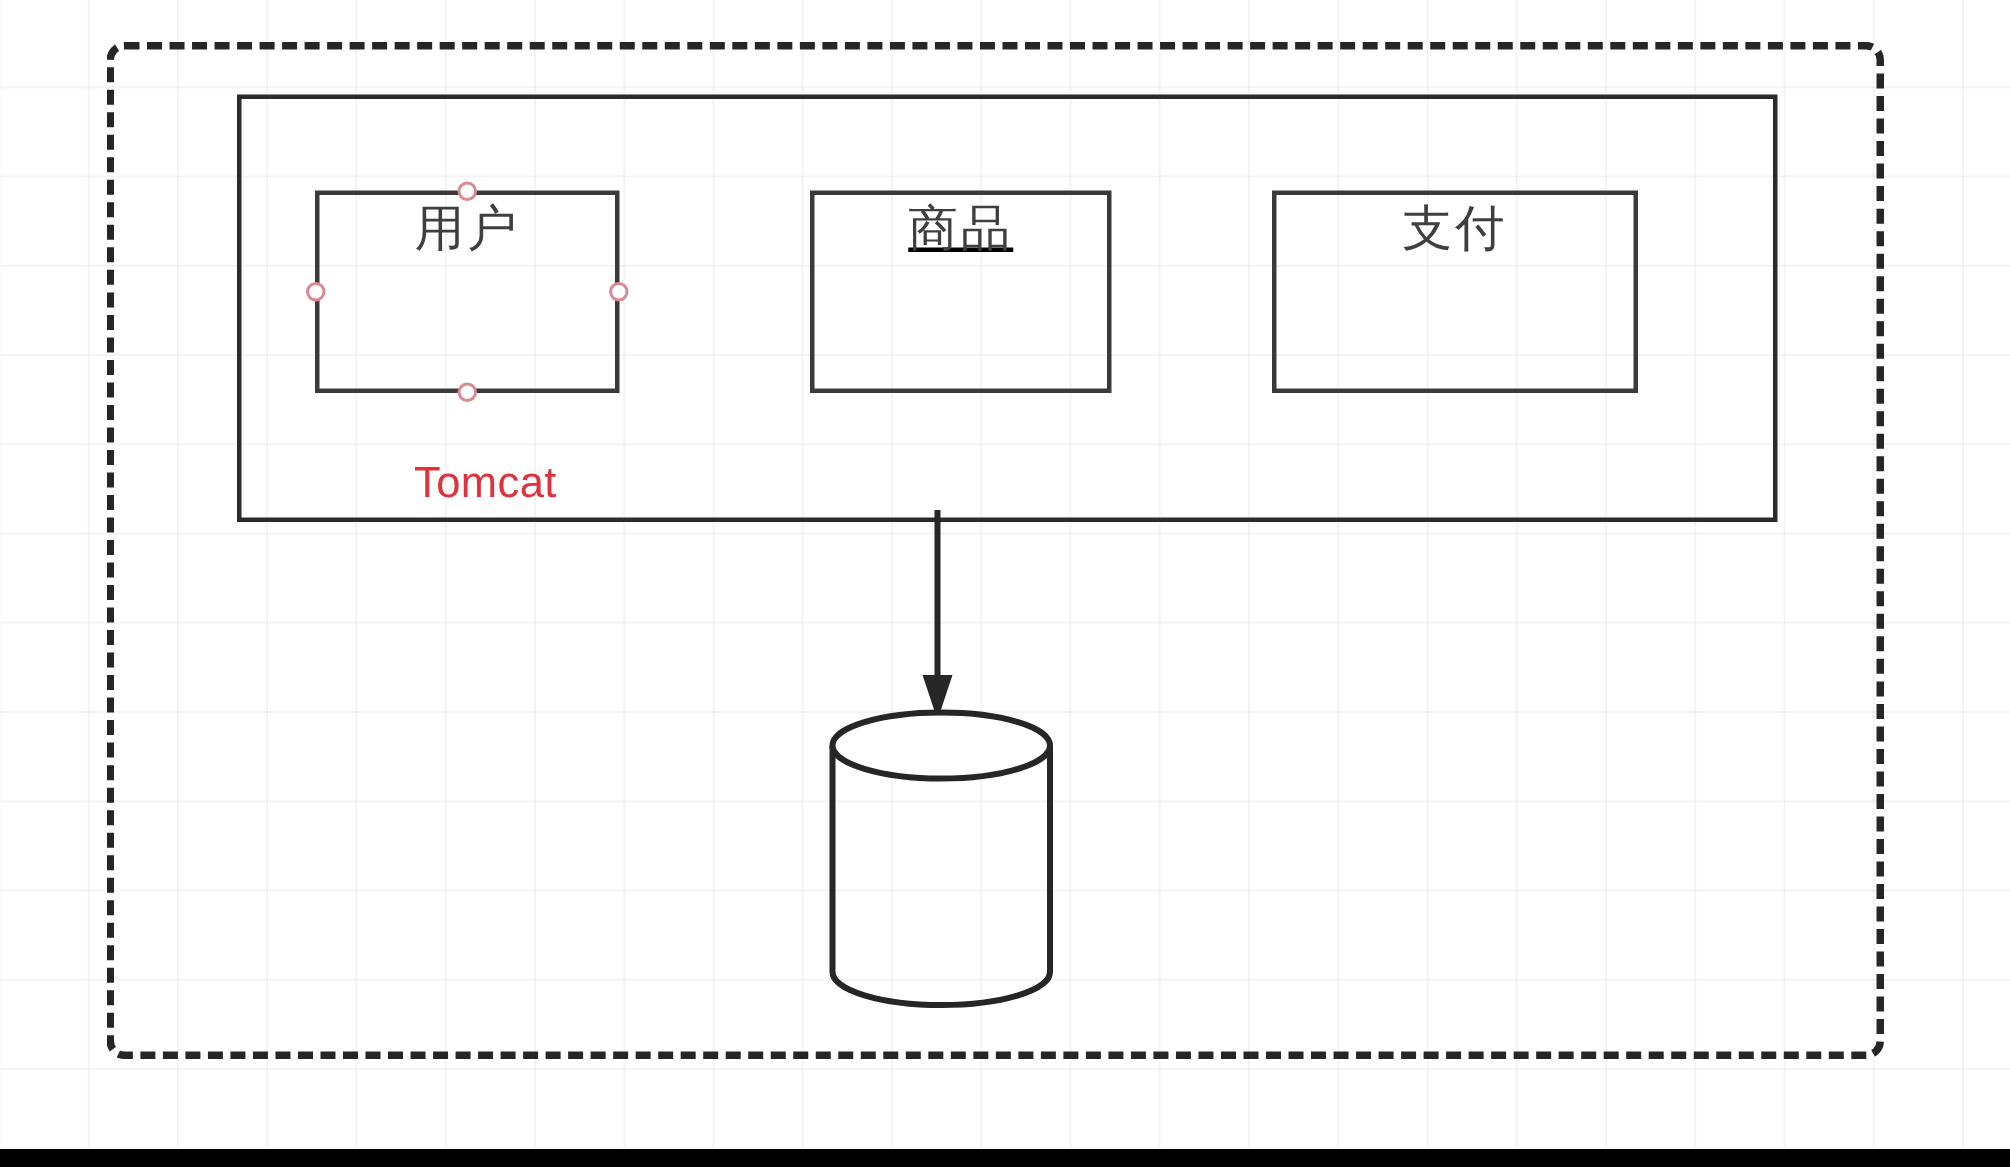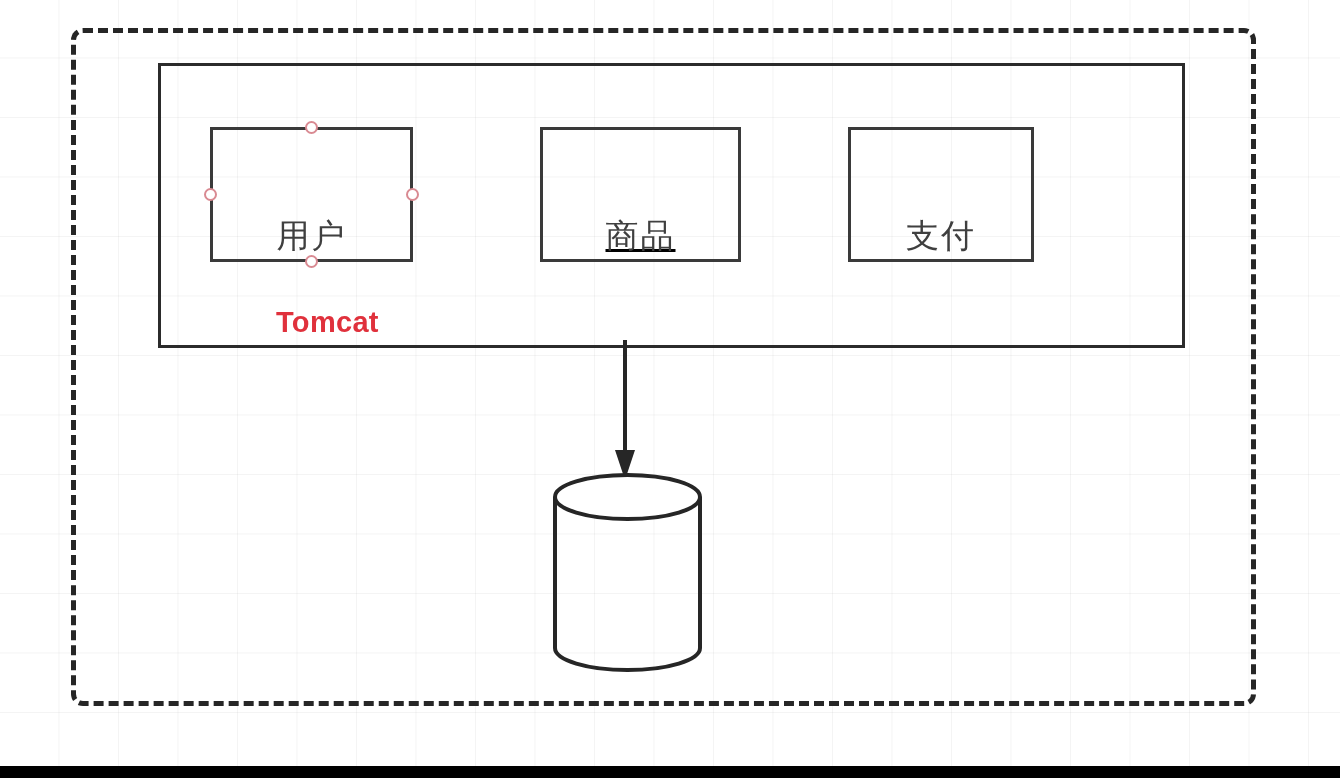--- a/index.html
+++ b/index.html
@@ -60,44 +60,44 @@
     height: 285px;
     box-sizing: border-box;
     border: 3px solid #2b2b2b;
     background: transparent;
   }
   #tomcat-label {
     position: absolute;
     left: 276px;
     top: 306px;
     font-size: 29px;
-    font-weight: 700;
+    font-weight: 400;
     color: #e0313c;
     letter-spacing: 0.3px;
     white-space: nowrap;
   }
   .module-box {
     position: absolute;
     box-sizing: border-box;
     border: 3px solid #3a3a3a;
     background: transparent;
     display: flex;
-    align-items: flex-end;
+    align-items: flex-start;
     justify-content: center;
   }
   .module-label {
     font-size: 33px;
     color: #3f3f3f;
     font-family: "DejaVu Sans", "Liberation Sans", sans-serif;
     letter-spacing: 2px;
     white-space: nowrap;
   }
   #box-user   { left: 210px; top: 127px; width: 203px; height: 135px; }
   #box-goods  { left: 540px; top: 127px; width: 201px; height: 135px; text-decoration: underline; }
-  #box-pay    { left: 848px; top: 127px; width: 186px; height: 135px; }
+  #box-pay    { left: 848px; top: 127px; width: 244px; height: 135px; }
 
   
   .handle {
     position: absolute;
     width: 13px;
     height: 13px;
     box-sizing: border-box;
     border: 2px solid #d98a92;
     border-radius: 50%;
     background: #ffffff;

